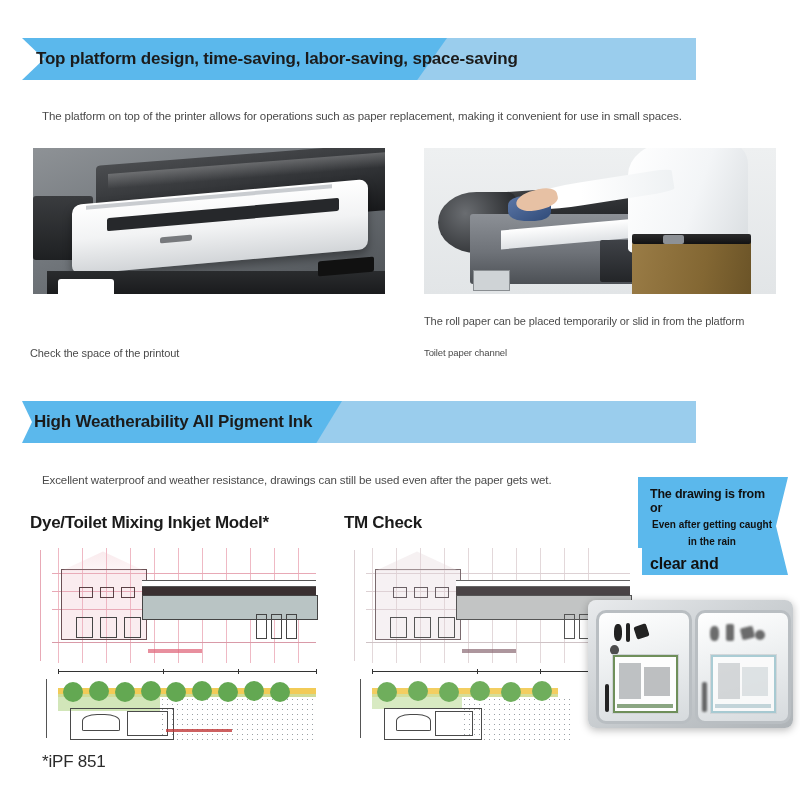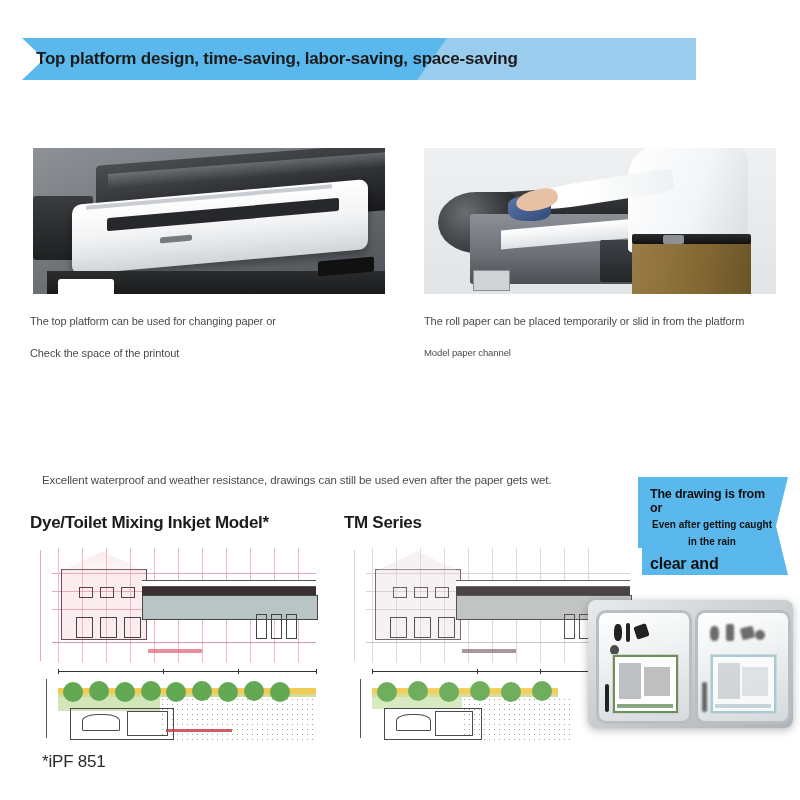--- a/index.html
+++ b/index.html
@@ -252,20 +252,21 @@
 
 <div class="page">
 
   <div class="banner" id="banner1" style="top:38px;">
     <div class="light"></div>
     <div class="dark"></div>
     <div class="notch"></div>
     <div class="title">Top platform design, time-saving, labor-saving, space-saving</div>
   </div>
 
+  <div class="lede" style="left:42px;top:110px;width:720px;">The platform on top of the printer allows for operations such as paper replacement, making it convenient for use in small spaces.</div>
 
   <div class="photo ph1" style="left:33px;top:148px;width:352px;height:146px;">
     <div class="left-box"></div>
     <div class="dark-slab"></div>
     <div class="white-body"></div>
     <div class="black-strip2"></div>
     <div class="black-strip"></div>
     <div class="logo"></div>
     <div class="base"></div>
     <div class="foot"></div>
@@ -280,38 +281,43 @@
     <div class="dark-box"></div>
     <div class="legbox"></div>
     <div class="shirt"></div>
     <div class="pants"></div>
     <div class="belt"></div>
     <div class="arm"></div>
     <div class="roll"></div>
     <div class="hand"></div>
   </div>
 
-  <div class="caption" style="left:30px;top:315px;">The top platform can be used for changing paper or</div>
   <div class="caption" style="left:30px;top:347px;">Check the space of the printout</div>
 
   <div class="caption" style="left:424px;top:315px;">The roll paper can be placed temporarily or slid in from the platform</div>
-  <div class="caption small" style="left:424px;top:347px;">Model paper channel</div>
-
+  <div class="caption small" style="left:424px;top:347px;">Toilet paper channel</div>
+
+  <div class="banner" id="banner2" style="top:401px;">
+    <div class="light"></div>
+    <div class="dark"></div>
+    <div class="notch"></div>
+    <div class="title">High Weatherability All Pigment Ink</div>
+  </div>
 
   <div class="lede" style="left:42px;top:474px;width:600px;">Excellent waterproof and weather resistance, drawings can still be used even after the paper gets wet.</div>
 
   <div class="callout" style="left:638px;top:477px;width:150px;height:98px;">
     <div class="l1">The drawing is from or</div>
     <div class="l2">Even after getting caught</div>
     <div class="l2">in the rain</div>
     <div class="l3">clear and distinct</div>
   </div>
 
   <div class="subhead" style="left:30px;top:513px;">Dye/Toilet Mixing Inkjet Model*</div>
-  <div class="subhead" style="left:344px;top:513px;">TM Series</div>
+  <div class="subhead" style="left:344px;top:513px;">TM Check</div>
 
   <div class="photo draw" style="left:28px;top:548px;width:300px;height:192px;">
     <div class="elev">
       <div class="vline" style="left:4%;top:2%;height:96%;background:#e8a9b6;"></div>
       <div class="vline" style="left:10%;top:0;height:100%;background:#efb9c4;"></div>
       <div class="vline" style="left:18%;top:0;height:100%;background:#efb9c4;"></div>
       <div class="vline" style="left:26%;top:0;height:100%;background:#efb9c4;"></div>
       <div class="vline" style="left:34%;top:0;height:100%;background:#efb9c4;"></div>
       <div class="vline" style="left:42%;top:0;height:100%;background:#efb9c4;"></div>
       <div class="vline" style="left:50%;top:0;height:100%;background:#efb9c4;"></div>

